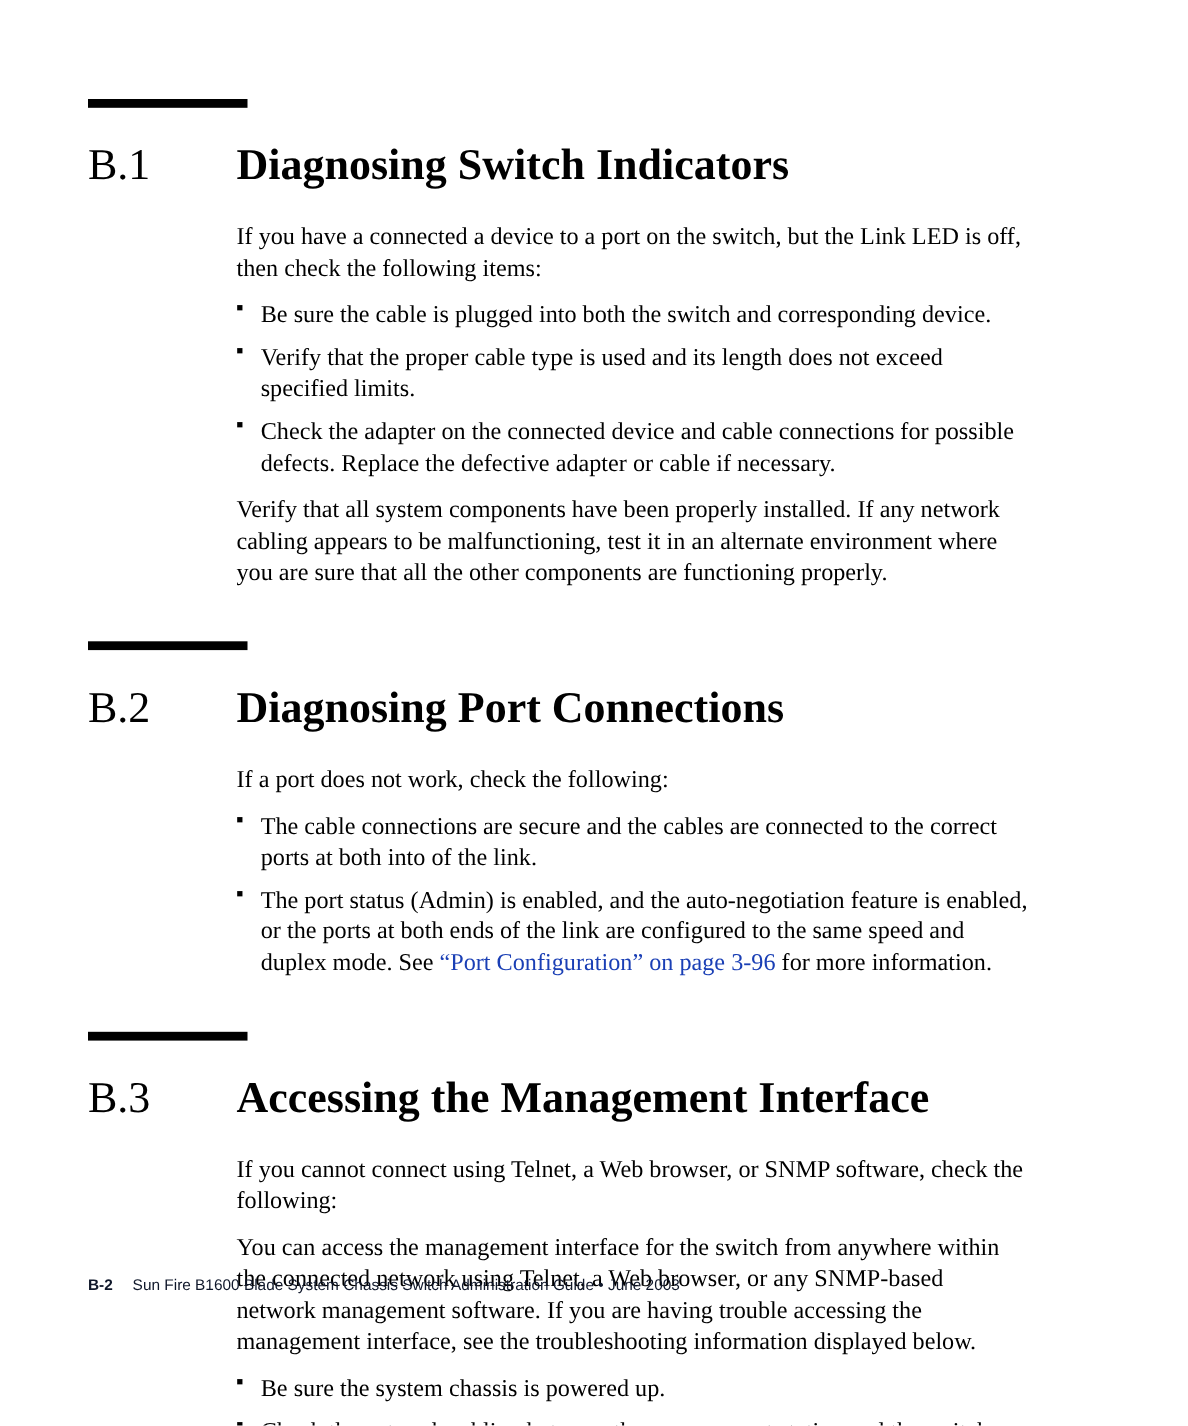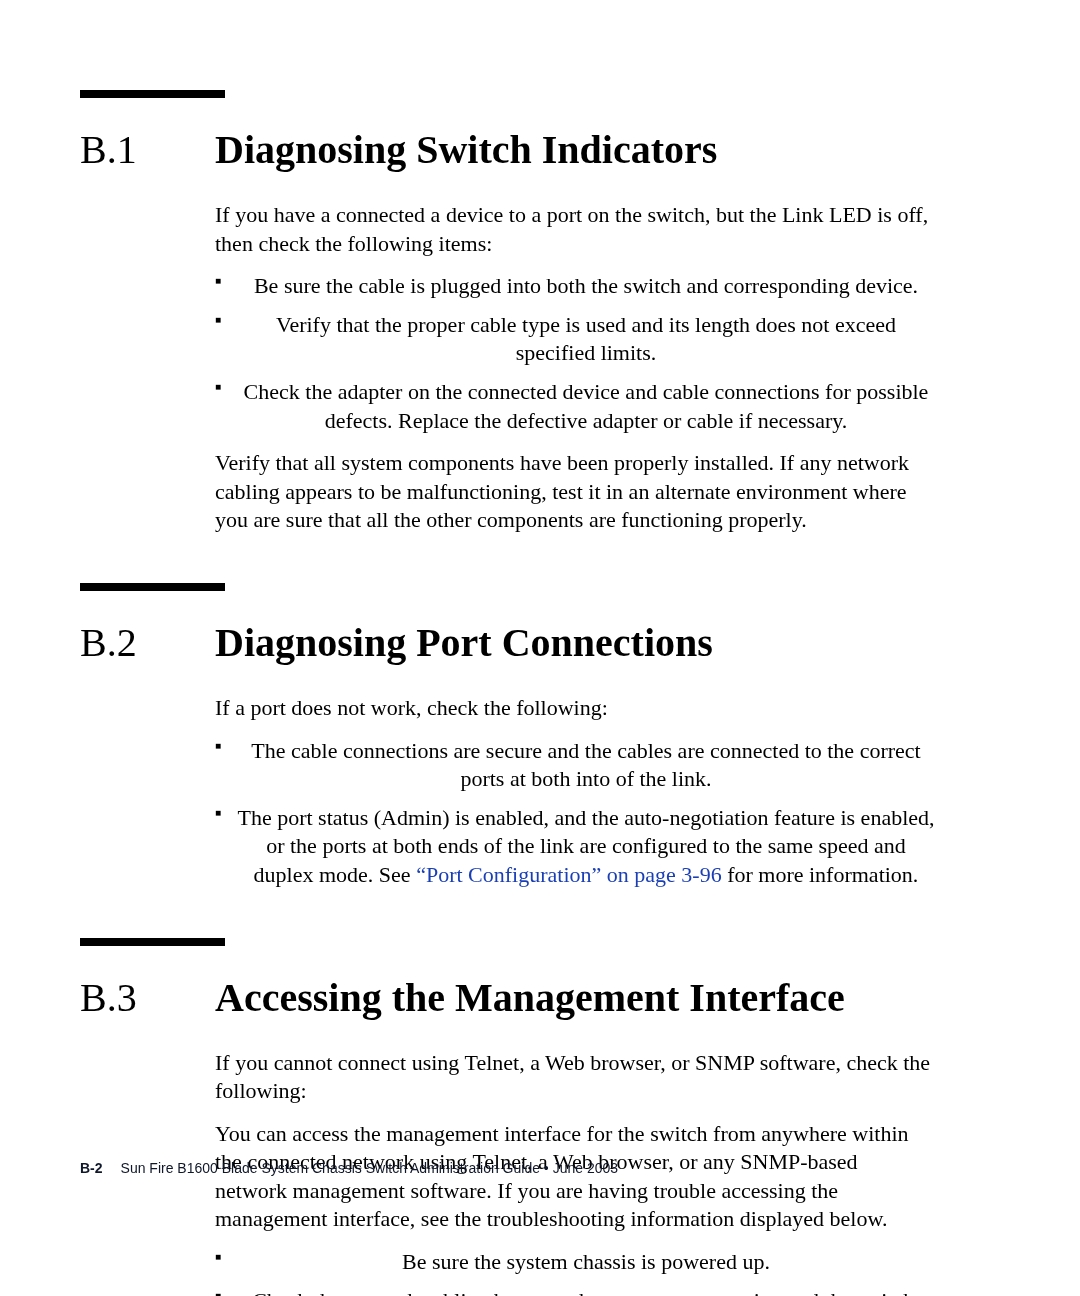--- a/index.html
+++ b/index.html
@@ -47,21 +47,20 @@
     font-size: 22px;
     line-height: 1.3;
   }
   .para {
     margin: 0 0 14px 0;
   }
   ul.bullets {
     list-style: none;
     margin: 0 0 14px 0;
     padding: 0;
-    text-align: center;
   }
   ul.bullets li {
     position: relative;
     padding-left: 22px;
     margin-bottom: 10px;
   }
   ul.bullets li::before {
     content: "■";
     position: absolute;
     left: 0;

